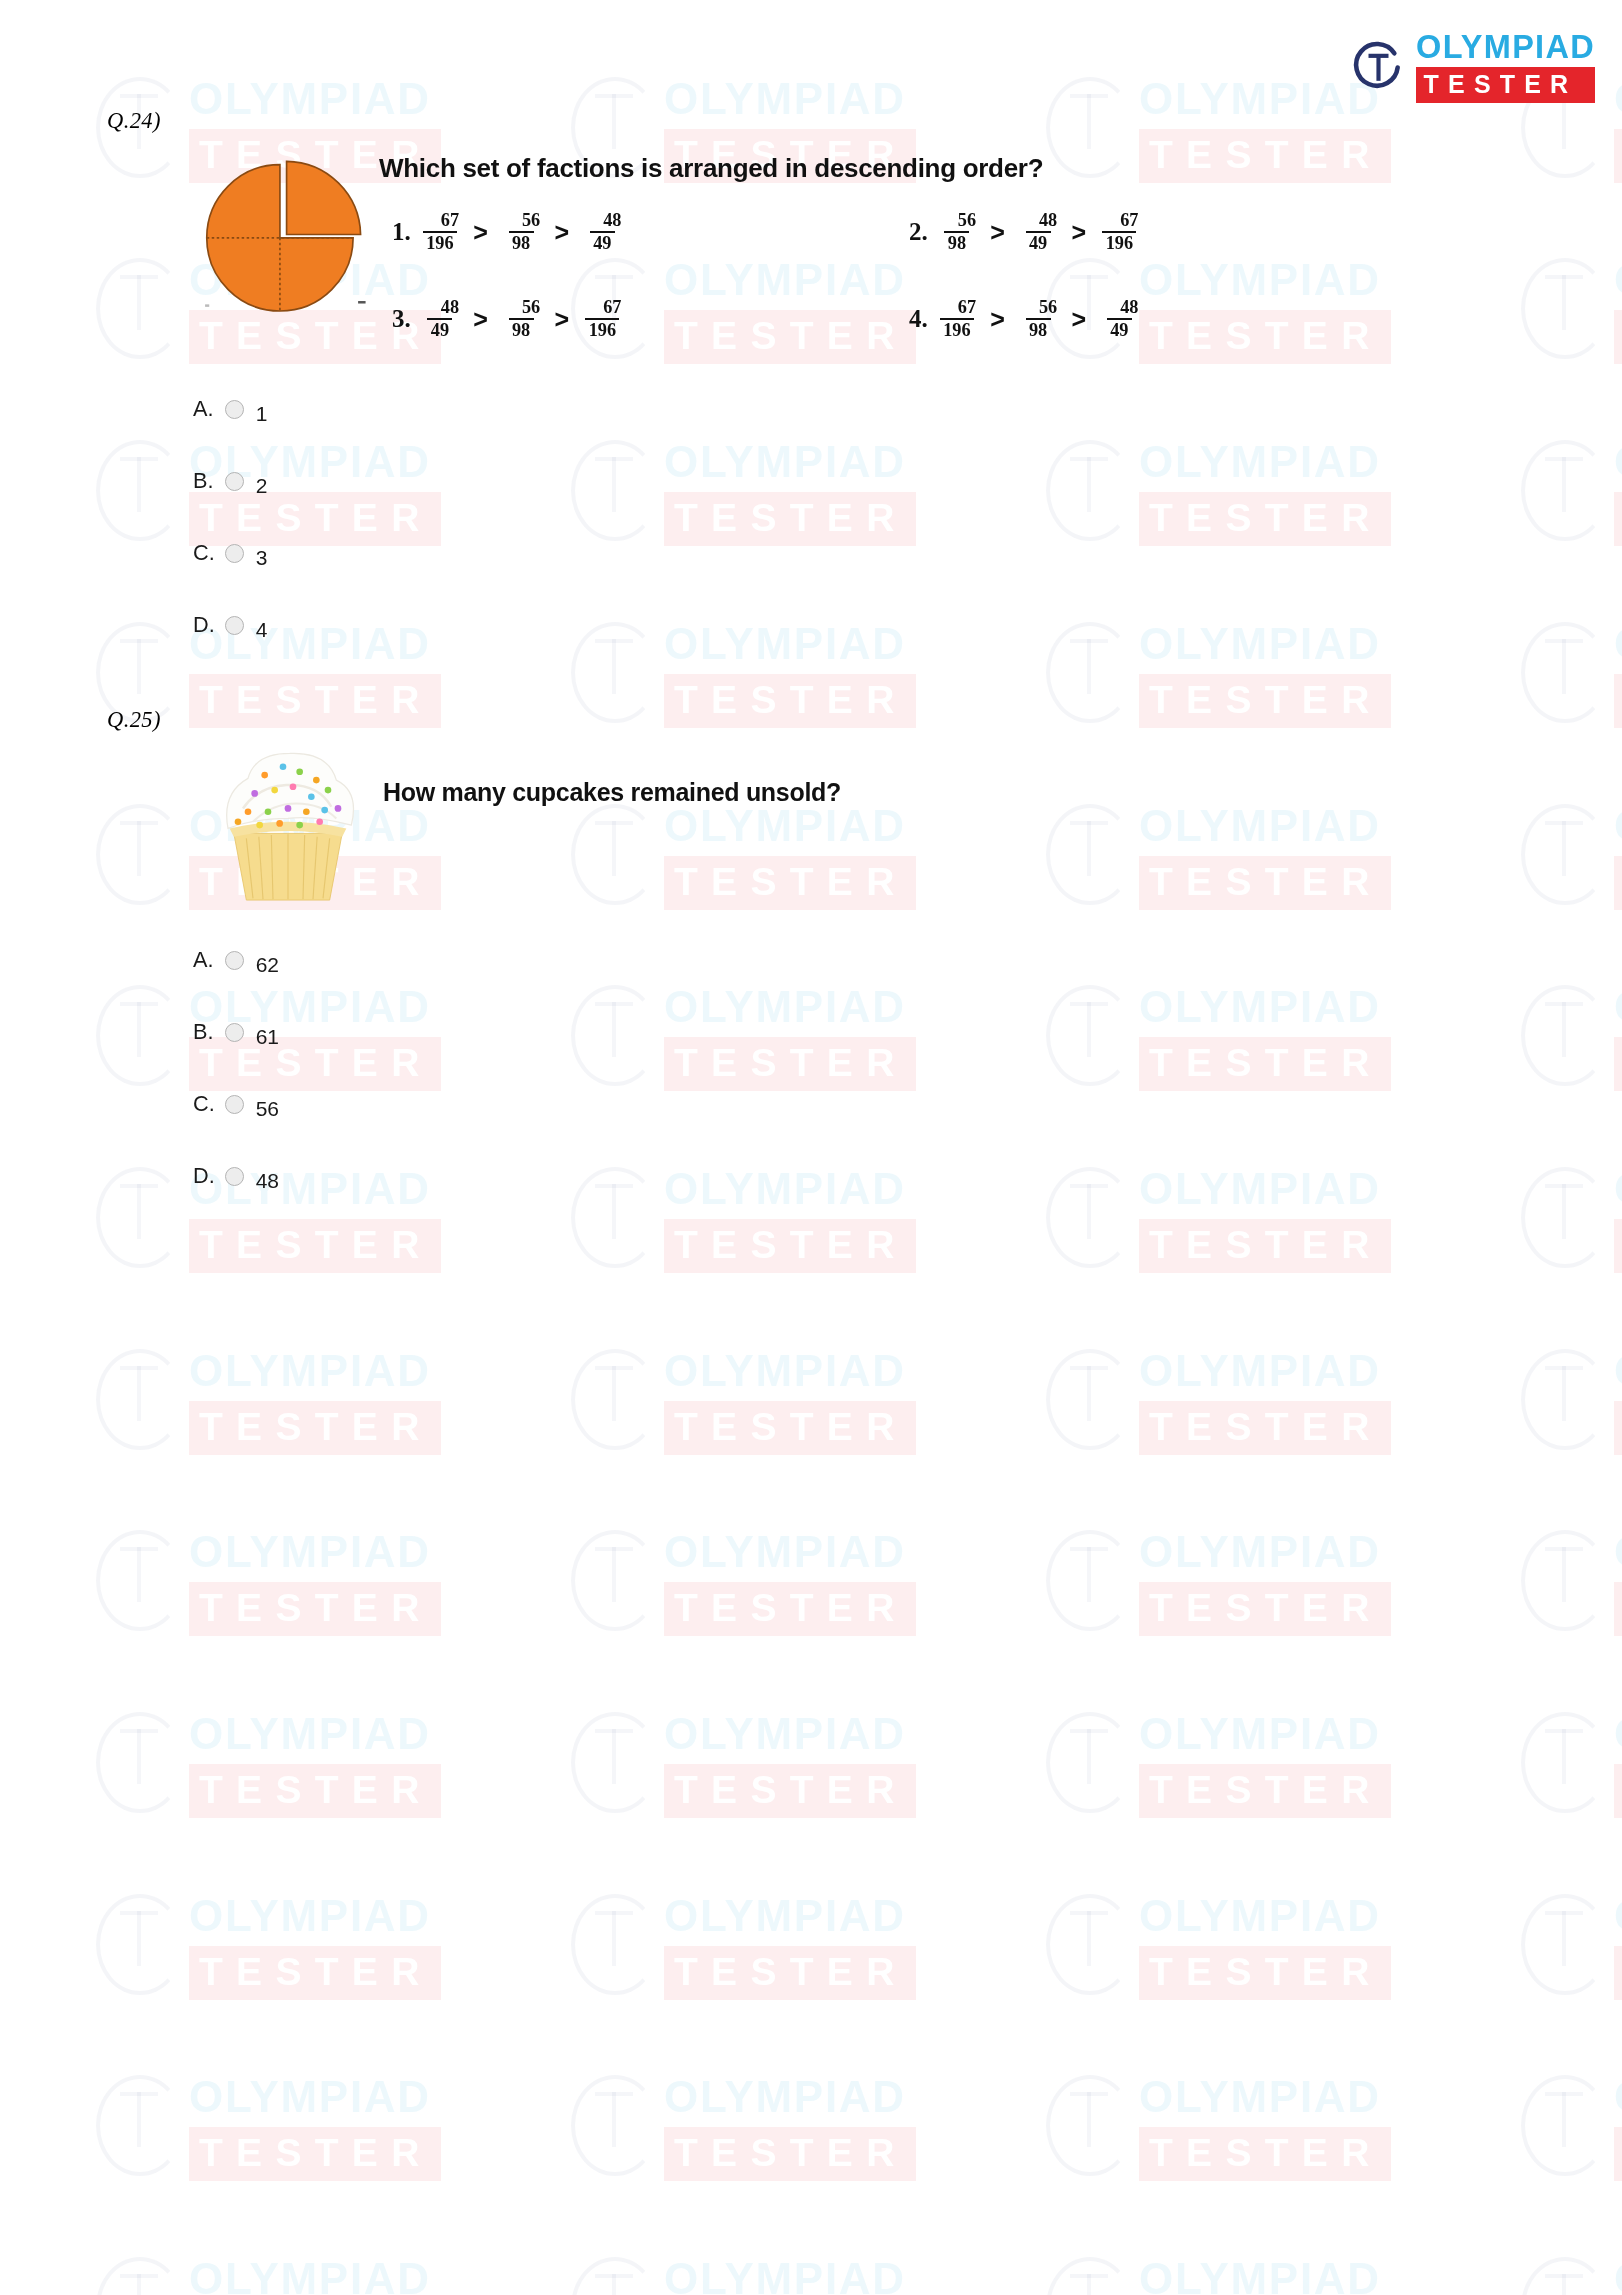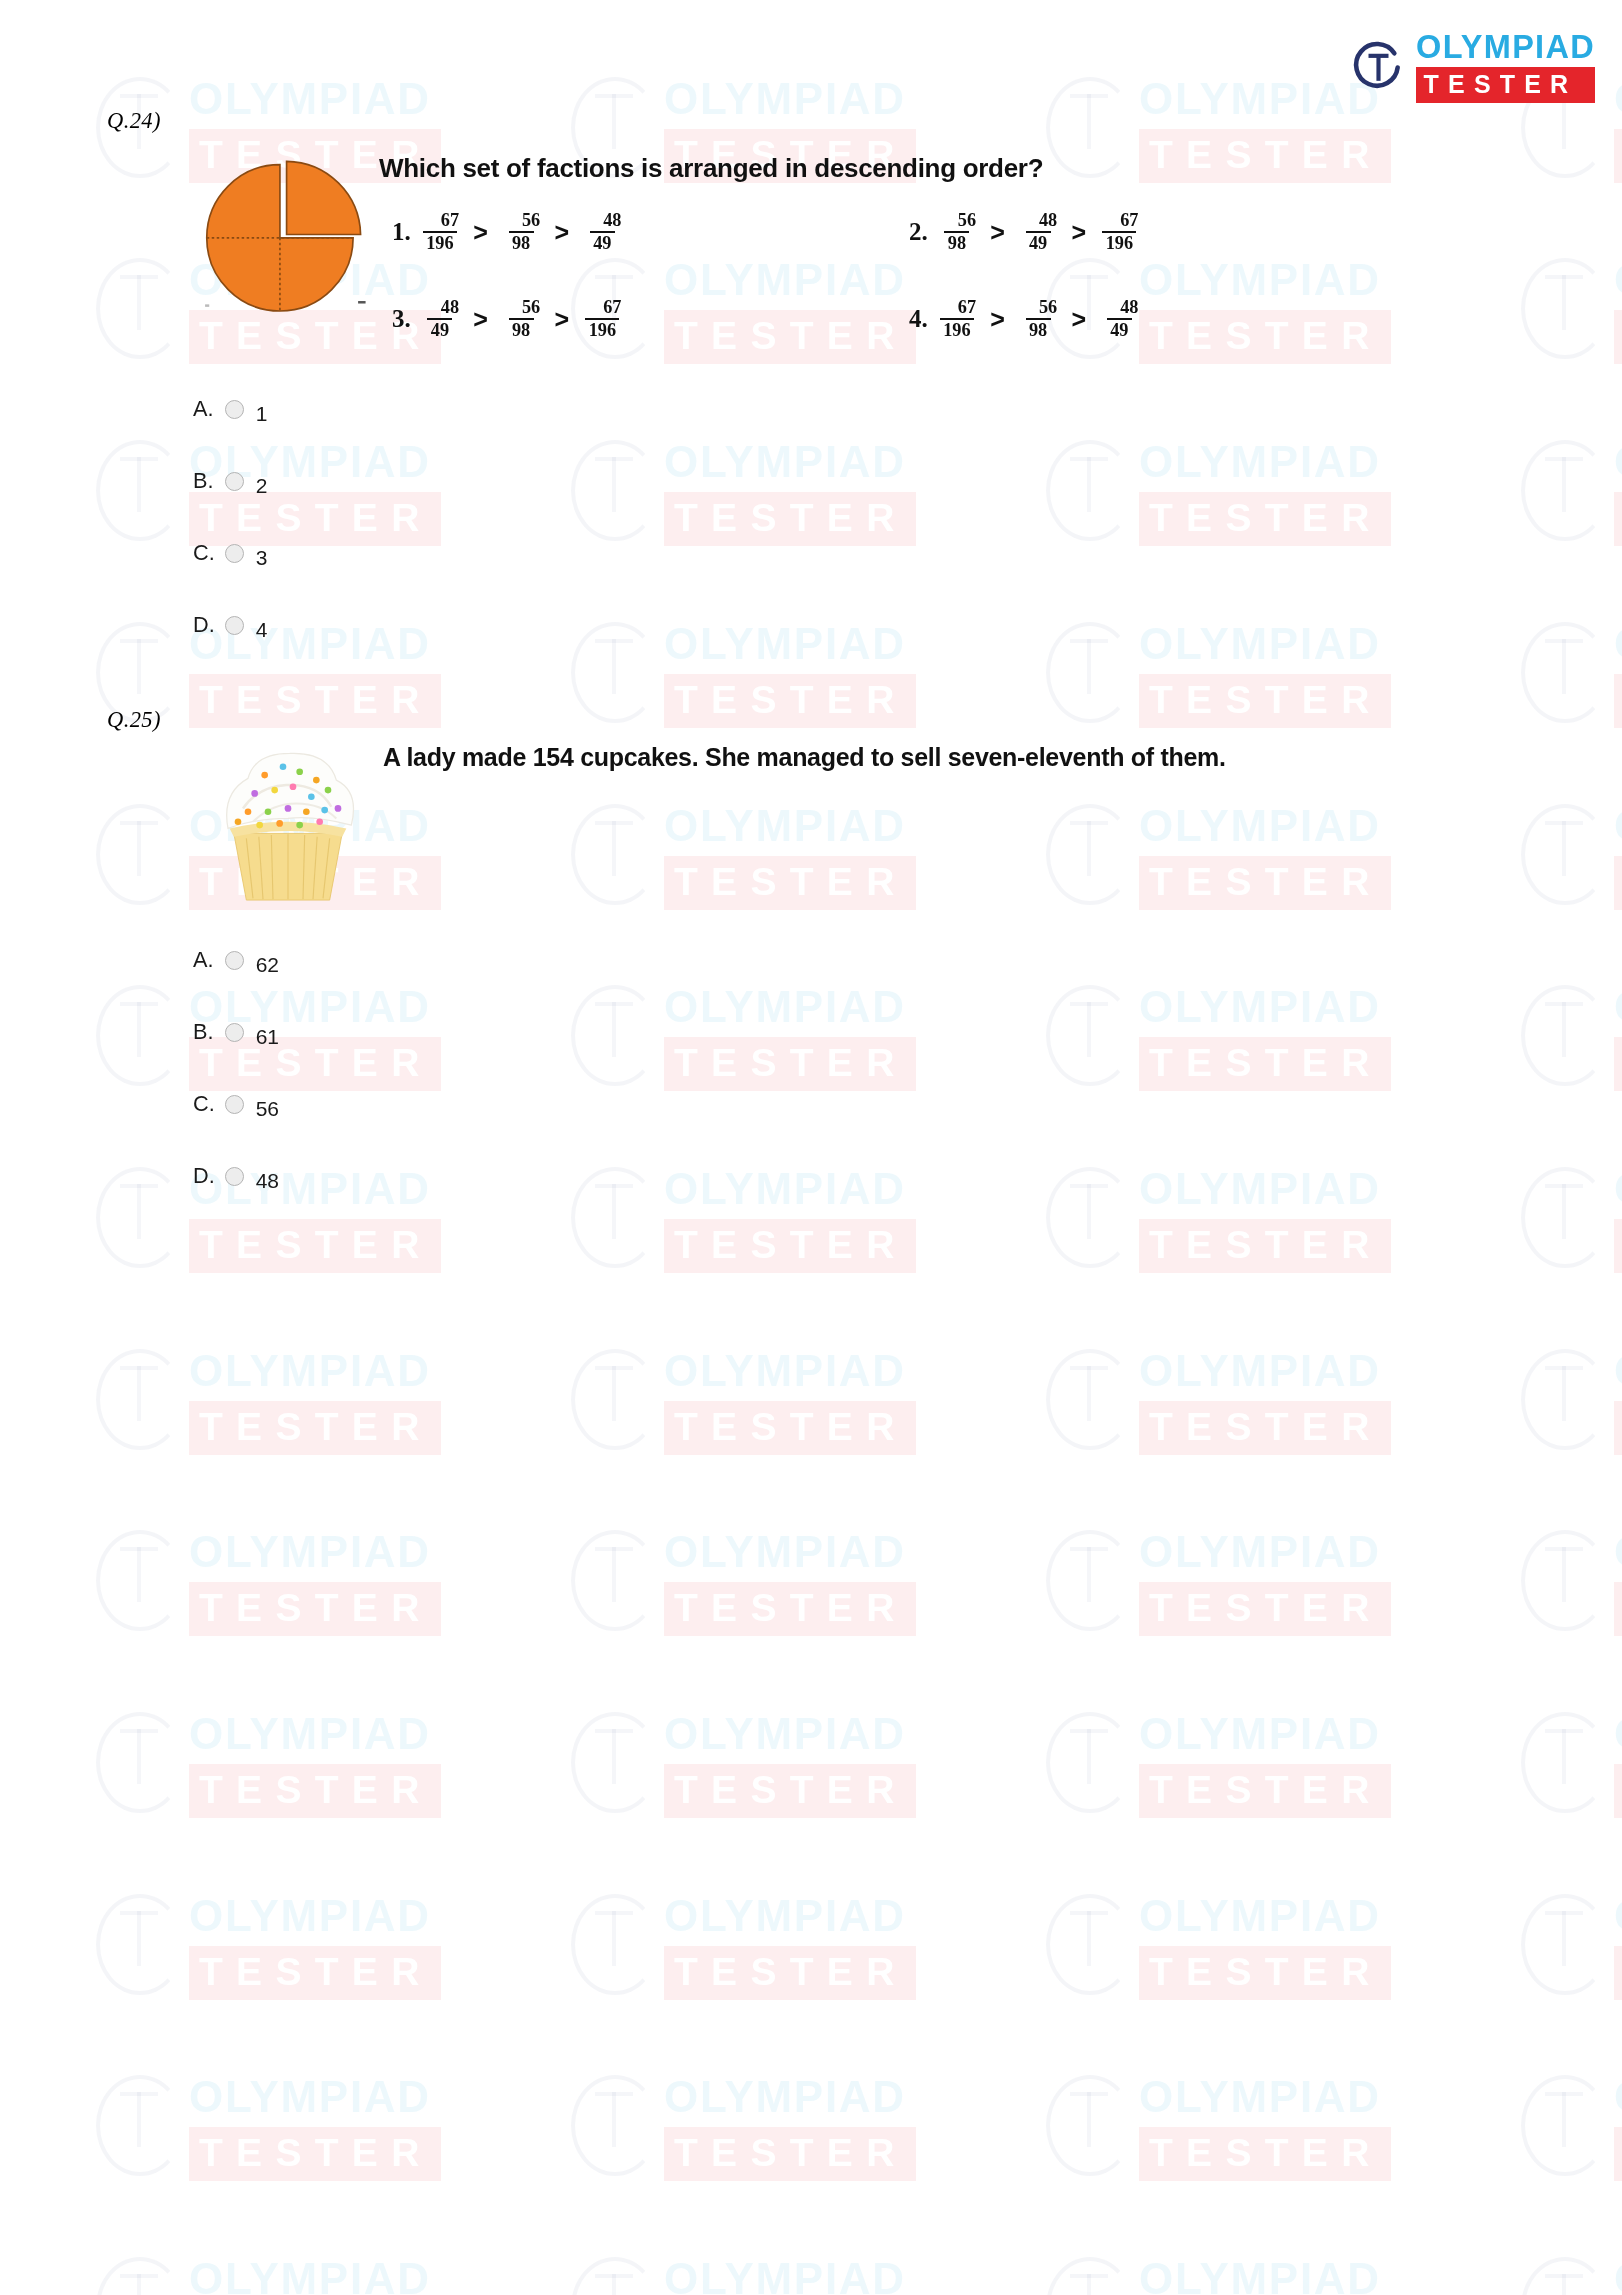--- a/index.html
+++ b/index.html
@@ -699,21 +699,21 @@
         <circle cx="56" cy="108" r="4" fill="#f2d73e"></circle>
         <circle cx="80" cy="106" r="4" fill="#ff9c2b"></circle>
         <circle cx="104" cy="108" r="4" fill="#8bd14a"></circle>
         <circle cx="128" cy="104" r="4" fill="#ff7bb0"></circle>
         <circle cx="150" cy="88" r="4" fill="#c06de0"></circle>
         <circle cx="30" cy="104" r="4" fill="#f5a623"></circle>
       </g>
     </svg>
 
     <div class="q25-stem">
-      <div class="line1">A lady made 154 cupcakes. She managed to sell seven-eleventh of them.</div>
+      <div class="line2">How many cupcakes remained unsold?</div>
     </div>
 
     <div class="choices" id="q25-choices" style="left:193px; top:939px;">
         <div class="choice">
           <span class="choice-letter">A.</span>
           <span class="radio"></span>
           <span class="choice-text">62</span>
         </div>
         <div class="choice">
           <span class="choice-letter">B.</span>

